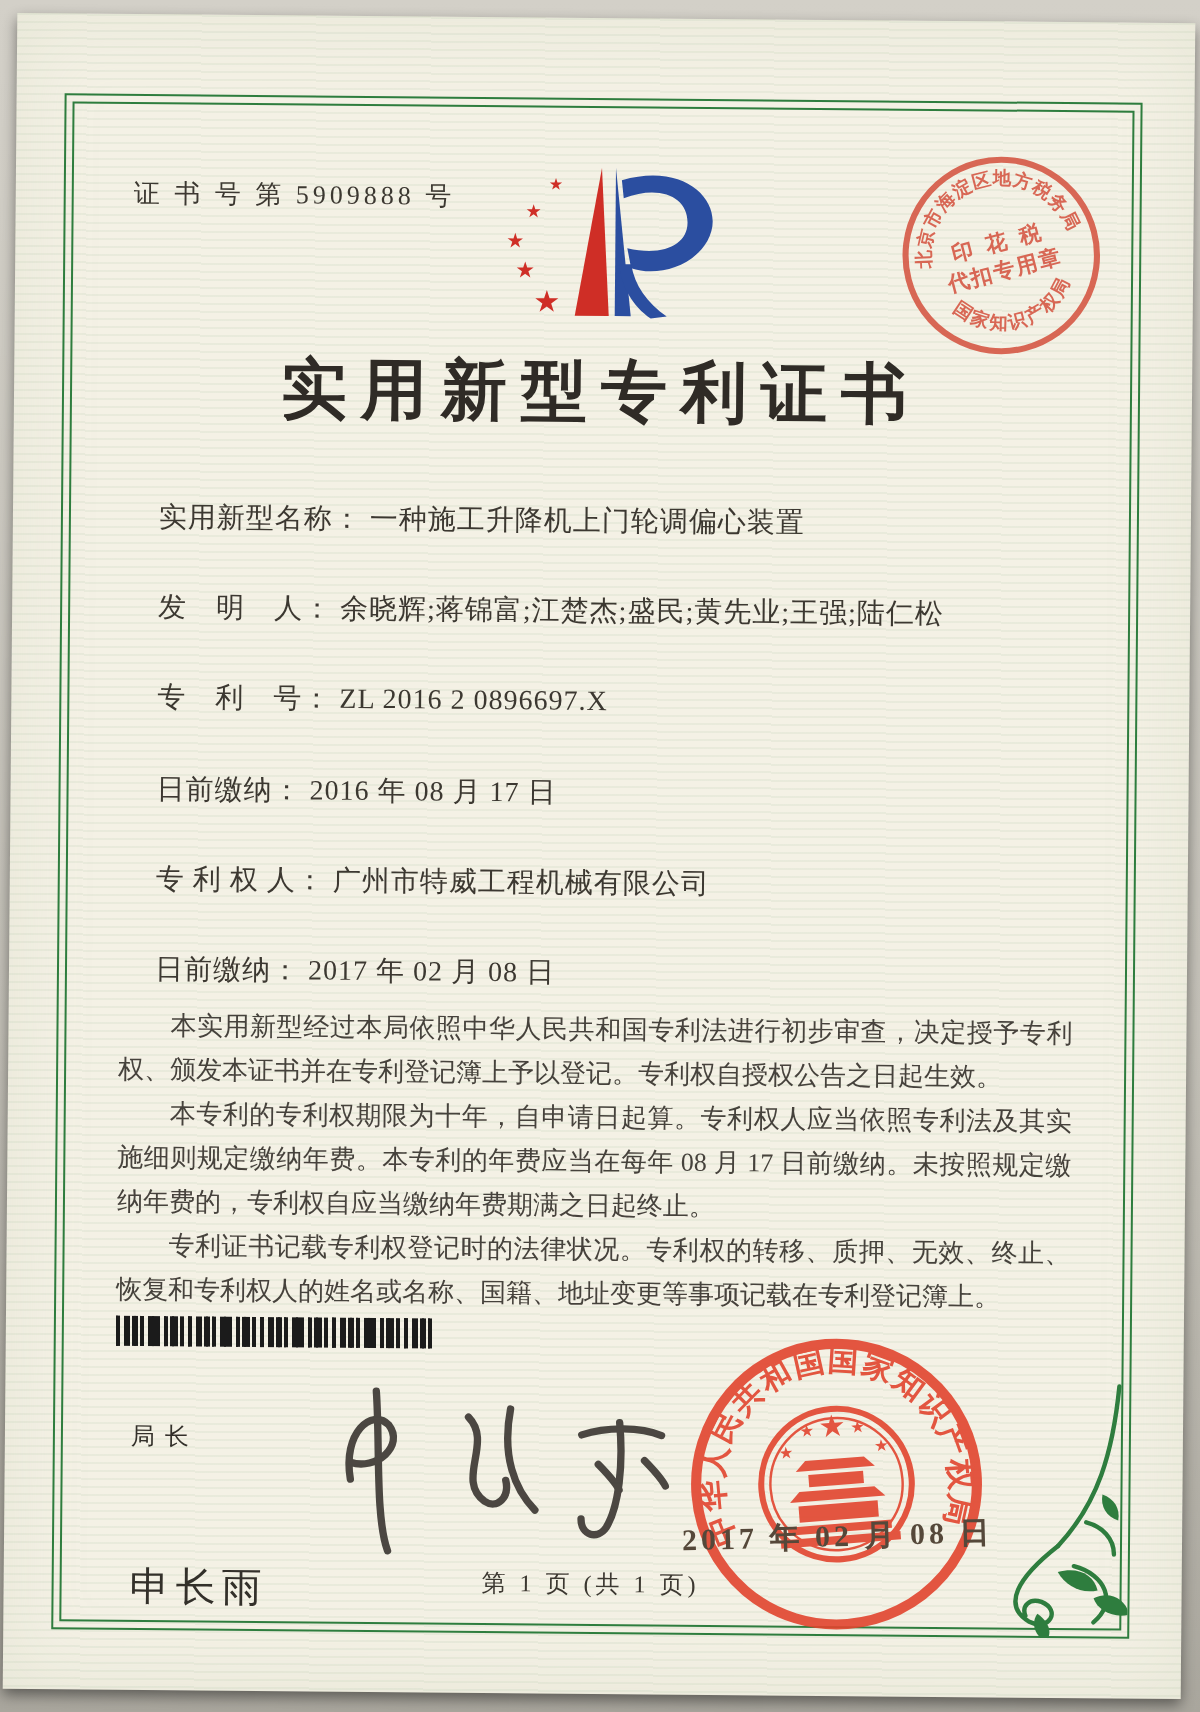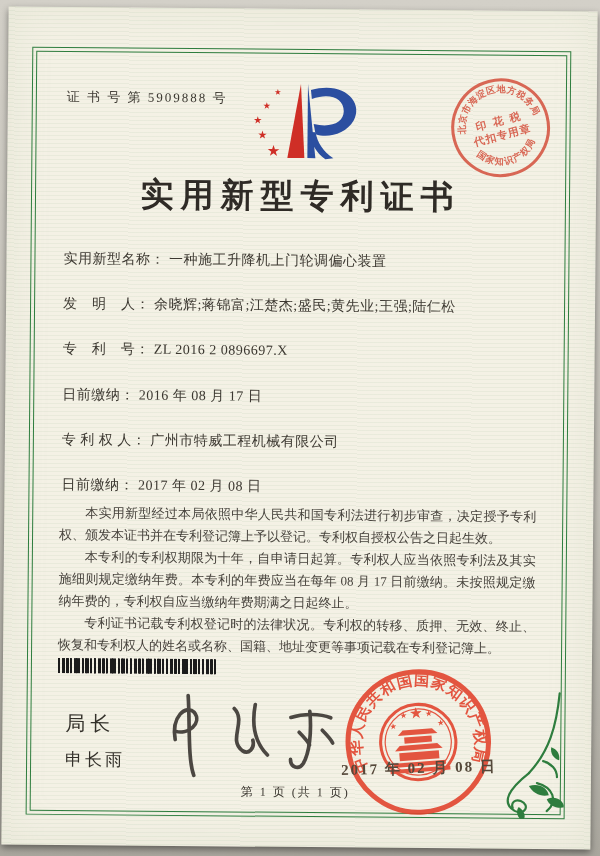--- a/index.html
+++ b/index.html
@@ -25,33 +25,33 @@
     border:1.5px solid #2e7d3e;
   }
   .cert-no{position:absolute;left:30px;top:36px;font-size:13px;letter-spacing:2px;color:#3c3831;white-space:nowrap;}
   .logo{position:absolute;left:195px;top:18px;width:150px;height:92px;}
   .tax-stamp{position:absolute;left:408px;top:16px;width:112px;height:112px;transform:rotate(-15deg);opacity:.85;}
   .title{
     position:absolute;left:0;right:0;top:120px;text-align:center;
     font-size:33px;font-weight:bold;letter-spacing:7px;color:#2f2b26;white-space:nowrap;
   }
   .field{position:absolute;left:28px;right:16px;font-size:14px;color:#3c3831;white-space:nowrap;letter-spacing:.5px;}
-  .flabel{margin-right:4px;}
+  .flabel{margin-right:4px;margin-left:16px;}
   .f0{top:198px}.f1{top:243px}.f2{top:288px}.f3{top:334px}.f4{top:379px}.f5{top:424px}
   .paras{position:absolute;left:26px;right:26px;top:450px;color:#46423c;}
   .paras p{margin:0;font-size:13px;line-height:22px;text-indent:2em;text-align:justify;}
   .barcode{
     position:absolute;left:26px;top:606px;width:160px;height:15px;
     background:
       repeating-linear-gradient(90deg,#1b1b1b 0 2px,rgba(0,0,0,0) 2px 4px),
       repeating-linear-gradient(90deg,#1b1b1b 0 1px,rgba(0,0,0,0) 1px 6px),
       repeating-linear-gradient(90deg,#1b1b1b 0 2px,rgba(0,0,0,0) 2px 9px);
   }
-  .director-title{position:absolute;left:34px;top:658px;font-size:20px;letter-spacing:5px;color:#33302a;}
-  .director-name{position:absolute;left:34px;top:696px;font-size:17px;letter-spacing:3px;color:#33302a;}
+  .director-title{position:absolute;left:34px;top:658px;font-size:12px;letter-spacing:5px;color:#33302a;}
+  .director-name{position:absolute;left:34px;top:728px;font-size:20px;letter-spacing:3px;color:#33302a;}
   .signature{position:absolute;left:112px;top:632px;width:215px;height:105px;}
   .seal{position:absolute;left:298px;top:598px;width:178px;height:178px;transform:rotate(-5deg);opacity:.9;}
   .seal-date{
     position:absolute;left:310px;top:704px;font-size:15px;font-weight:600;
     letter-spacing:2px;color:#55483a;transform:rotate(-2deg);white-space:nowrap;
   }
   .footer{position:absolute;left:0;right:0;top:730px;text-align:center;font-size:12px;letter-spacing:2px;color:#3c3831;}
   .flourish{position:absolute;right:-4px;bottom:-5px;width:105px;height:128px;}
   .seal-text{fill:#e2452f;font-family:"Liberation Serif",serif;font-weight:bold;}
   .tax-text{fill:#d4503c;font-family:"Liberation Serif",serif;font-weight:bold;}

